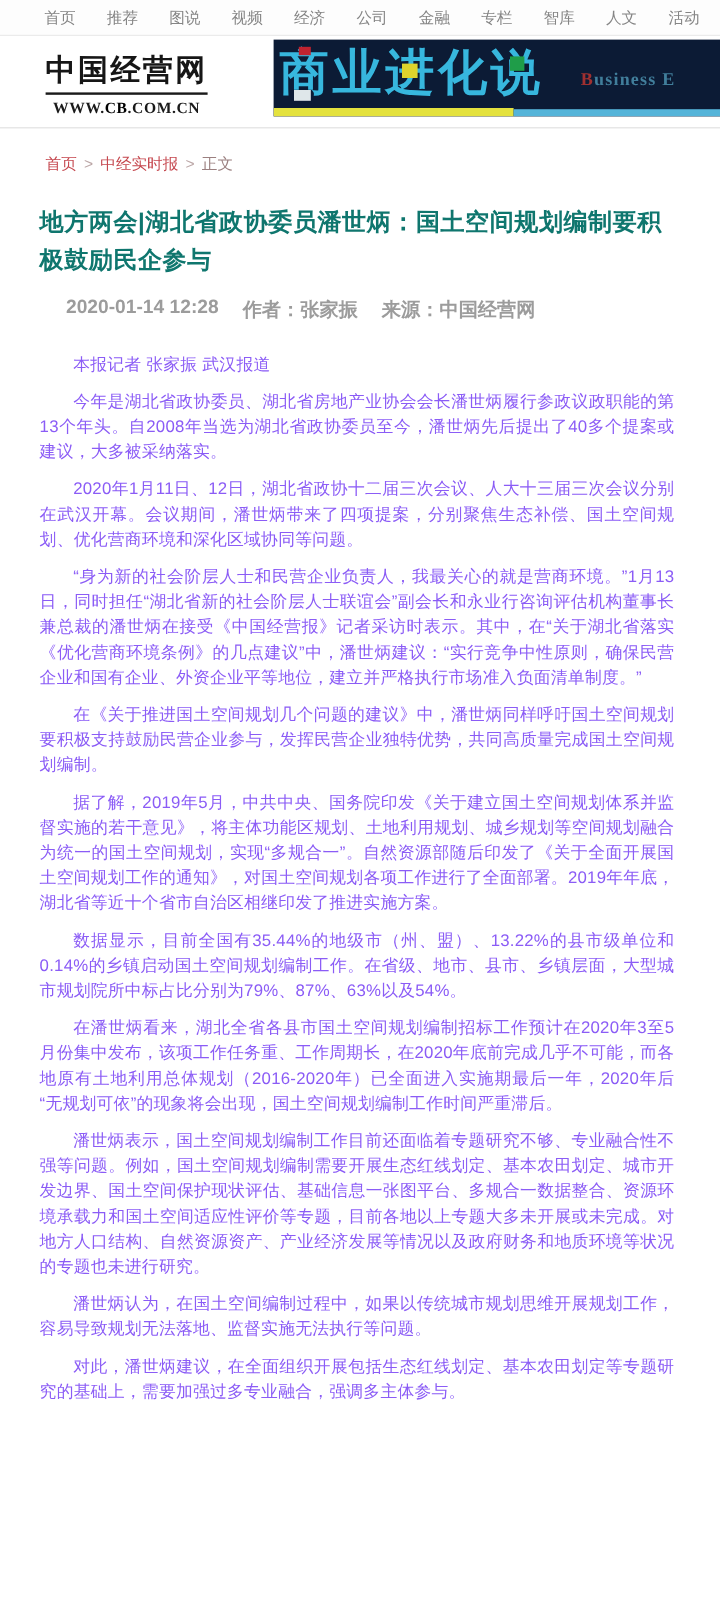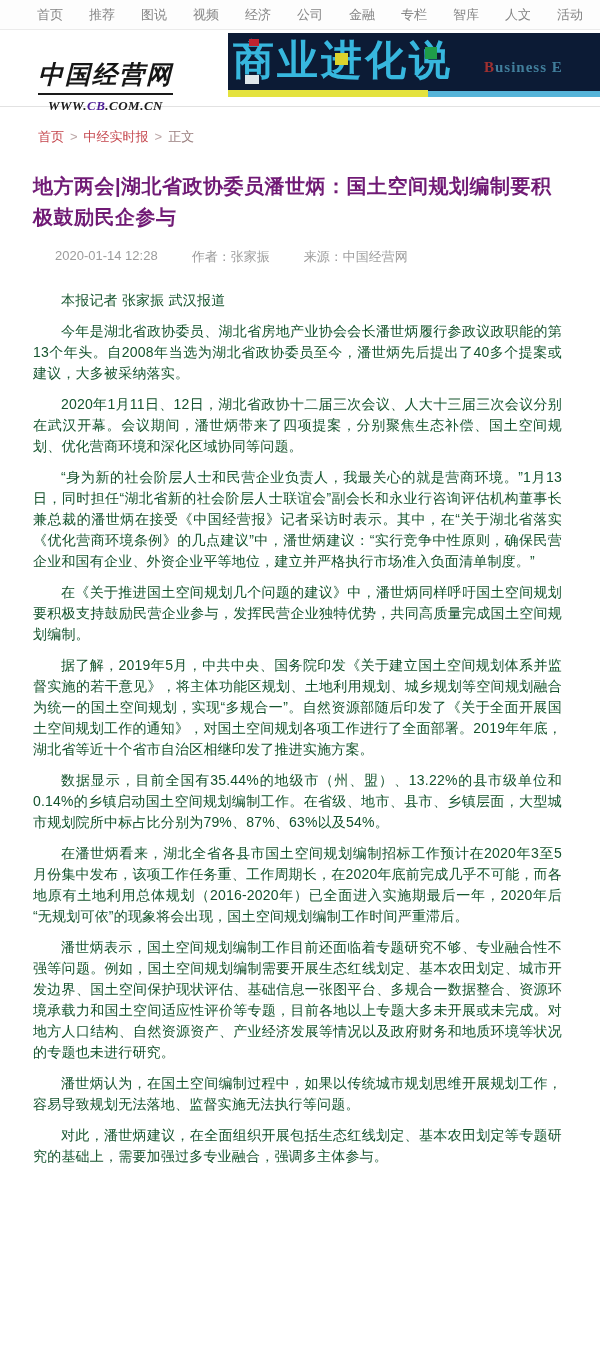--- a/index.html
+++ b/index.html
@@ -7,47 +7,47 @@
     width:600px;height:1346px;position:relative;overflow:hidden;background:#ffffff;
     font-family:"Liberation Sans","DejaVu Sans",sans-serif;
     -webkit-font-smoothing:antialiased;
   }
   
   .topnav{height:29px;border-bottom:1px solid #ebebeb;background:#fdfdfd;}
   .topnav-inner{display:flex;align-items:center;height:100%;padding-left:37px;gap:26px;}
   .nav-item{font-size:13px;color:#858585;text-decoration:none;white-space:nowrap;cursor:pointer;}
   
   .header{position:relative;height:76px;border-bottom:1px solid #e2e2e2;background:#fff;}
-  .logo{position:absolute;left:38px;top:28px;display:inline-block;text-align:center;text-decoration:none;cursor:pointer;font-style:italic;}
+  .logo{position:absolute;left:38px;top:12px;display:inline-block;text-align:center;text-decoration:none;cursor:pointer;}
   .logo-cn{font-size:25px;font-weight:bold;letter-spacing:2px;color:#161616;padding-bottom:2px;border-bottom:2px solid #1a1a1a;}
   .logo-url{font-size:13px;font-weight:bold;letter-spacing:.5px;margin-top:3px;color:#1a1a1a;font-family:"Liberation Serif",serif;}
-  .logo-url .cb{color:#4c1d95;}
+  .logo-url .cb{color:#000000;}
   .banner{position:absolute;right:0;top:3px;width:372px;height:64px;background:#0c1b35;display:block;overflow:hidden;cursor:pointer;}
   .banner-cn{position:absolute;left:5px;top:-2px;font-size:41px;line-height:58px;font-weight:bold;color:#37b7de;letter-spacing:3px;white-space:nowrap;}
   .banner-en{position:absolute;left:256px;top:26px;font-family:"Liberation Serif",serif;font-size:15px;font-weight:bold;color:#417e9b;letter-spacing:1px;white-space:nowrap;}
   .banner-en .b-initial{color:#a03030;}
   .bar{position:absolute;bottom:0;}
   .bar-yellow{left:0;width:200px;height:7px;background:#e4e23e;}
   .bar-blue{left:200px;right:0;height:6px;background:#55b4d9;}
   .sq{position:absolute;}
   .sq-red{left:21px;top:6px;width:10px;height:7px;background:#c02330;}
   .sq-white{left:17px;top:42px;width:14px;height:9px;background:#dfe7ea;}
   .sq-yellow{left:107px;top:20px;width:13px;height:12px;background:#ddd32c;}
   .sq-green{left:197px;top:14px;width:12px;height:12px;background:#1f9d49;}
   
   .breadcrumb{padding:21px 0 0 38px;font-size:13px;line-height:18px;}
   .breadcrumb a{color:#c5474e;text-decoration:none;cursor:pointer;}
   .breadcrumb .sep{color:#bba6a6;margin:0 6px;}
   .breadcrumb .current{color:#9b8080;margin-top:28px;}
   
   .article{padding:0 38px 0 33px;}
-  .article h1{margin:25px 0 0 0;font-size:20px;line-height:31px;color:#701a75;font-weight:bold;letter-spacing:.5px;}
-  .meta{margin:15px 0 0 22px;display:flex;gap:34px;font-size:13px;color:#9c9c9c;}
+  .article h1{margin:25px 0 0 0;font-size:20px;line-height:31px;color:#0f766e;font-weight:bold;letter-spacing:.5px;}
+  .meta{margin:15px 0 0 22px;display:flex;gap:20px;font-size:16px;color:#9c9c9c;font-weight:bold;}
   .body{margin-top:24px;}
-  .body p{margin:0 0 10px 0;font-size:14px;line-height:21px;color:#14532d;text-indent:2em;text-align:justify;letter-spacing:.2px;}
+  .body p{margin:0 0 10px 0;font-size:14px;line-height:21px;color:#8b5cf6;text-indent:2em;text-align:justify;letter-spacing:.2px;}
 </style>
 </head>
 <body>
 
 <nav class="topnav">
   <div class="topnav-inner">
 
   <a class="nav-item">首页</a>
       <a class="nav-item">推荐</a>
       <a class="nav-item">图说</a>

